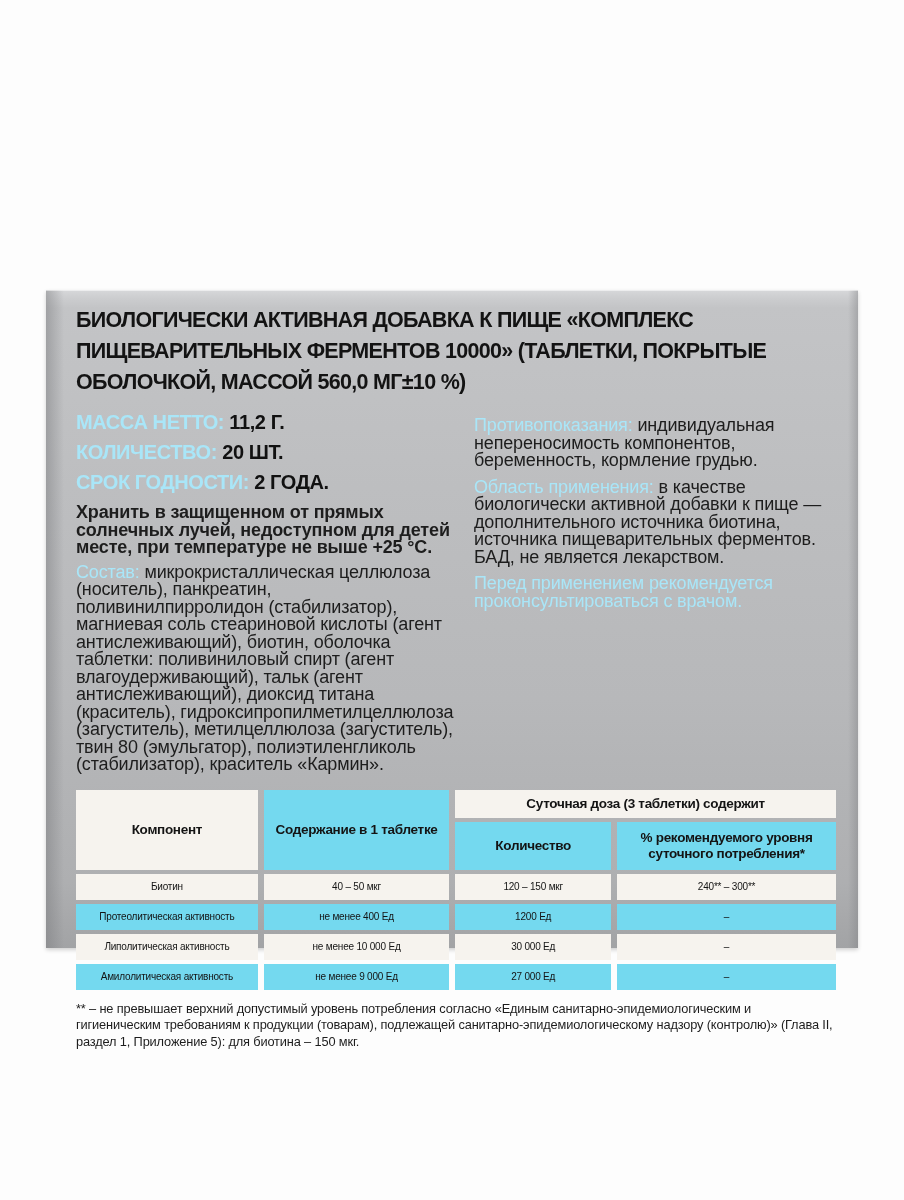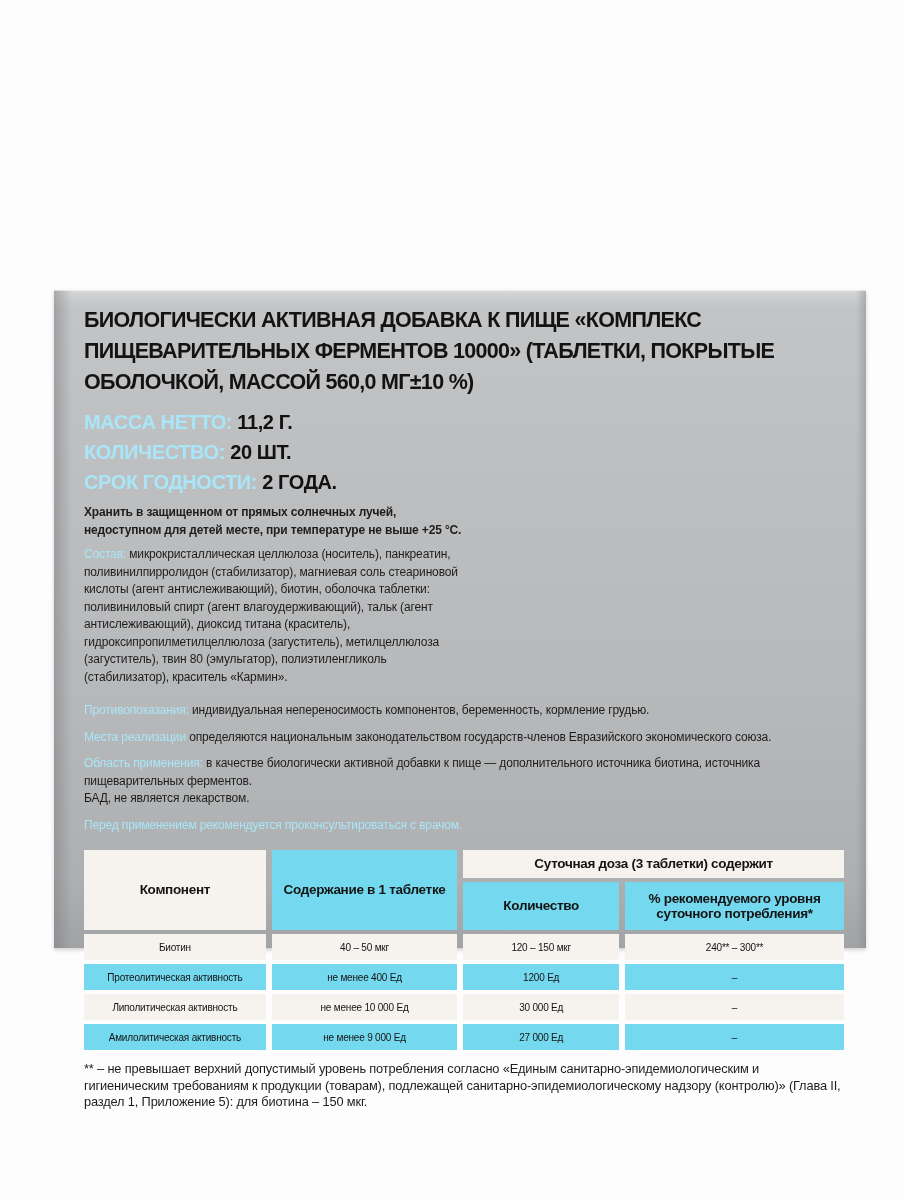--- a/index.html
+++ b/index.html
@@ -8,34 +8,33 @@
     font-family:"Liberation Sans","DejaVu Sans",sans-serif;
     -webkit-font-smoothing:antialiased;
   }
   .package{
     position:absolute;left:46px;top:290px;width:812px;height:658px;
     background:
       linear-gradient(90deg, rgba(118,119,122,0.45) 0px, rgba(118,119,122,0) 18px),
       linear-gradient(270deg, rgba(130,131,134,0.45) 0px, rgba(130,131,134,0) 10px),
       linear-gradient(180deg,#d7d8da 0px,#cccdcf 8px,#c3c4c6 18px,#bdbec0 30%,#b7b8ba 62%,#aeafb1 90%,#a2a3a5 100%);
     box-shadow:0 2px 4px rgba(0,0,0,0.18), inset 0 1px 0 rgba(255,255,255,0.55);
-    margin-left:8px;
   }
   .content{padding:15px 22px 0 30px;}
   .title{
     font-size:21.5px;line-height:31px;font-weight:bold;letter-spacing:-0.7px;
     color:#131313;margin:0;
   }
-  .cols{display:flex;gap:6px;margin-top:9px;flex-direction:column;}
+  .cols{display:flex;gap:15px;margin-top:9px;}
   .col-left{width:383px;flex:none;}
   .col-right{flex:1;padding-top:10px;}
   .fact{font-size:20px;line-height:30px;font-weight:bold;letter-spacing:-0.4px;white-space:nowrap;}
   .fact .lbl{color:#a9e6f8;}
   .fact .val{color:#111;}
-  .body-text{font-size:12px;line-height:17.5px;letter-spacing:-0.15px;color:#1d1d1d;margin:0;}
+  .body-text{font-size:18px;line-height:17.5px;letter-spacing:-0.15px;color:#1d1d1d;margin:0;}
   .storage{margin-top:7px;font-weight:bold;}
   .composition{margin-top:7px;}
   .lbl-cyan{color:#a9e6f8;}
   .section{margin:0 0 9px 0;}
   .bad-note{margin:-9px 0 9px 0;}
   .advice{color:#a9e6f8;margin-top:3px;}
   .table-wrap{margin:12px -6px 0 -6px;}
   table{width:100%;border-collapse:separate;border-spacing:6px 4px;table-layout:fixed;}
   col.c1{width:24.5%;} col.c2{width:25%;} col.c3{width:21%;} col.c4{width:29.5%;}
   th,td{text-align:center;vertical-align:middle;color:#141414;padding:1px 4px;}
@@ -77,24 +76,20 @@
         <p class="body-text composition">
           <span class="lbl-cyan">Состав:</span>
           <span>микрокристаллическая целлюлоза (носитель), панкреатин, поливинилпирролидон (стабилизатор), магниевая соль стеариновой кислоты (агент антислеживающий), биотин, оболочка таблетки: поливиниловый спирт (агент влагоудерживающий), тальк (агент антислеживающий), диоксид титана (краситель), гидроксипропилметилцеллюлоза (загуститель), метилцеллюлоза (загуститель), твин 80 (эмульгатор), полиэтиленгликоль (стабилизатор), краситель «Кармин».</span>
         </p>
       </div>
 
       <div class="col-right">
         <p class="body-text section">
           <span class="lbl-cyan">Противопоказания:</span>
           <span>индивидуальная непереносимость компонентов, беременность, кормление грудью.</span>
-        </p>
-        <p class="body-text section">
-          <span class="lbl-cyan">Места реализации</span>
-          <span>определяются национальным законодательством государств-членов Евразийского экономического союза.</span>
         </p>
         <p class="body-text section">
           <span class="lbl-cyan">Область применения:</span>
           <span>в качестве биологически активной добавки к пище — дополнительного источника биотина, источника пищеварительных ферментов.</span>
         </p>
         <p class="body-text bad-note">БАД, не является лекарством.</p>
         <p class="body-text advice">Перед применением рекомендуется проконсультироваться с врачом.</p>
       </div>
     </div>
 

